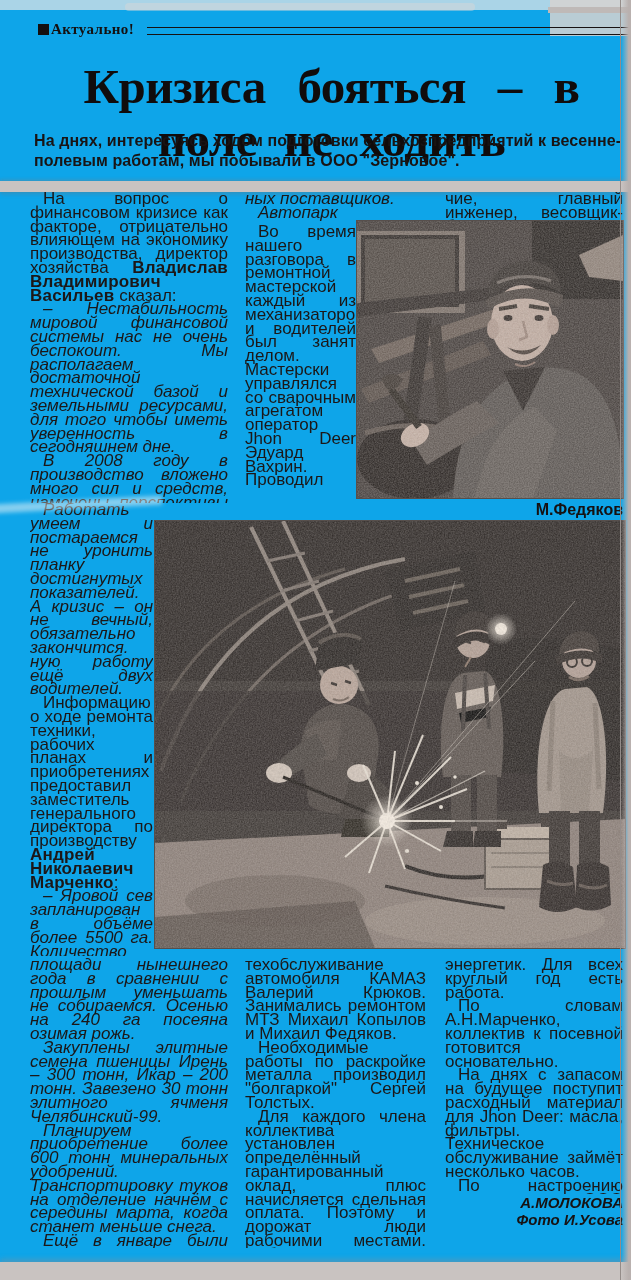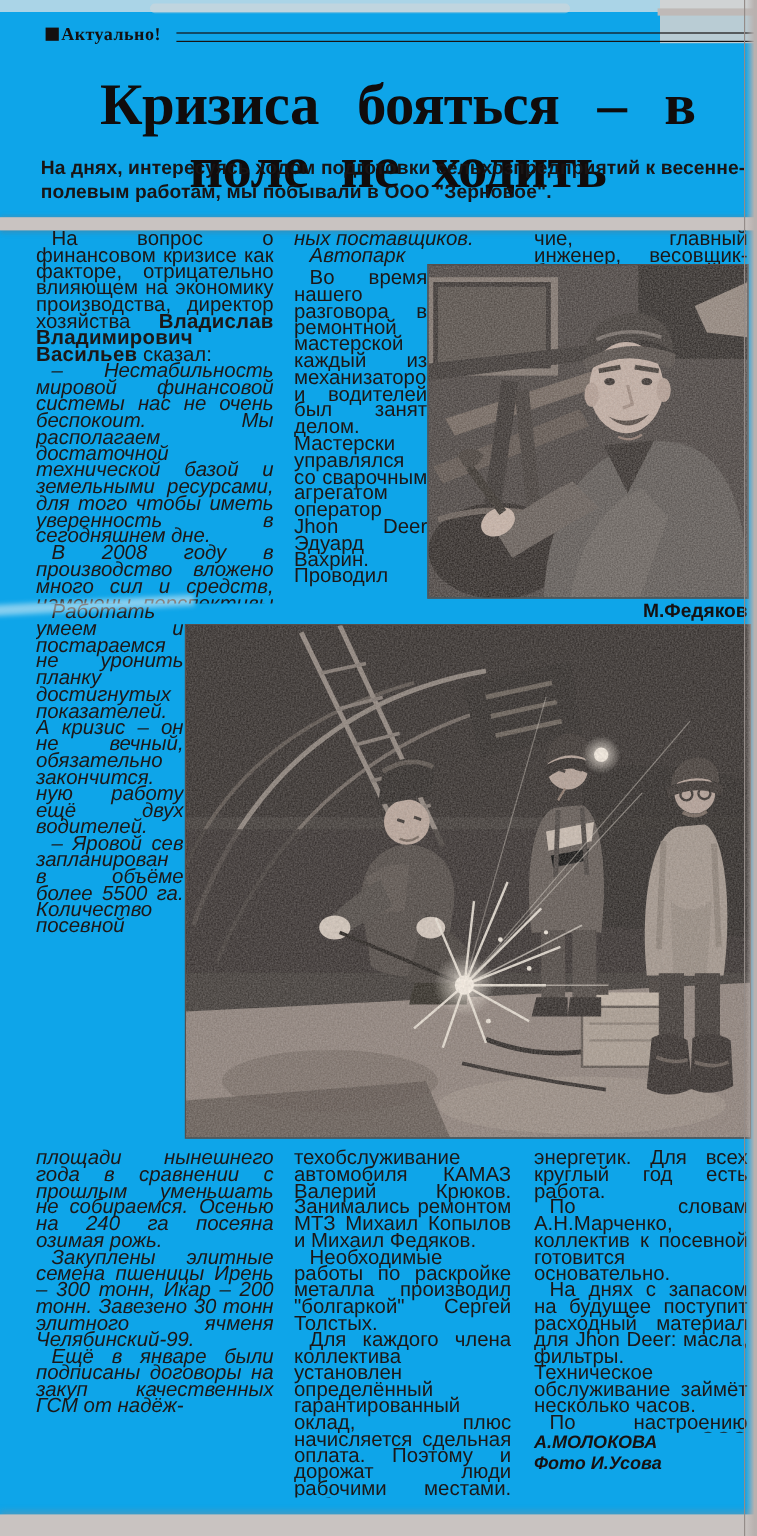--- a/index.html
+++ b/index.html
@@ -51,21 +51,21 @@
   #col3-top{left:445px;top:192px;width:178px;height:30px;}
   #col3-bottom{left:445px;top:958px;width:178px;height:236px;}
   
   .photo{position:absolute;outline:1px solid #574f4c;background:#3a3533;}
   #photo1{left:357px;top:221px;width:266px;height:277px;}
   #photo2{left:155px;top:521px;width:470px;height:427px;}
   .photo svg{display:block;width:100%;height:100%;}
   .caption{position:absolute;left:420px;top:501px;width:203px;text-align:right;
     font-weight:bold;font-size:16px;color:#161111;}
   
-  .byline{position:absolute;left:445px;top:1194px;width:178px;text-align:left;
+  .byline{position:absolute;left:445px;top:1194px;width:178px;text-align:right;
     font-weight:bold;font-style:italic;font-size:15px;line-height:17px;color:#171212;}
 </style>
 </head>
 <body>
 
 <div class="page">
 
   <div class="band top"></div>
   <div class="band smudge"></div>
   <div class="corner-tr"></div>
@@ -86,25 +86,27 @@
   <div class="band mid"></div>
 
   <div class="tb" id="col1-top">
       <p class="">На вопрос о финансовом кризисе как факторе, отрицательно влияющем на экономику производства, директор хозяйства <b>Владислав Владимирович Васильев</b> сказал:</p>
       <p class="it ">– Нестабильность мировой финансовой системы нас не очень беспокоит. Мы располагаем достаточной технической базой и земельными ресурсами, для того чтобы иметь уверенность в сегодняшнем дне.</p>
       <p class="it ">В 2008 году в производство вложено много сил и средств, намечены перспективы дальнейшего развития. В коллективе трудолюбивые и надёжные люди. О сокращении не может быть и речи. Напротив, недавно приняли в штат на постоян-</p>
     </div>
   <div class="tb" id="col1-mid">
       <p class="it ">Работать умеем и постараемся не уронить планку достигнутых показателей. А кризис – он не вечный, обязательно закончится.</p>
       <p class="it ni">ную работу ещё двух водителей.</p>
+      <p class="">Информацию о ходе ремонта техники, рабочих планах и приобретениях предоставил заместитель генерального директора по производству <b>Андрей Николаевич Марченко</b>:</p>
       <p class="it ">– Яровой сев запланирован в объёме более 5500 га. Количество посевной</p>
     </div>
   <div class="tb" id="col1-bottom">
       <p class="it ni">площади нынешнего года в сравнении с прошлым уменьшать не собираемся. Осенью на 240 га посеяна озимая рожь.</p>
       <p class="it ">Закуплены элитные семена пшеницы Ирень – 300 тонн, Икар – 200 тонн. Завезено 30 тонн элитного ячменя Челябинский-99.</p>
+      <p class="it ">Планируем приобретение более 600 тонн минеральных удобрений. Транспортировку туков на отделение начнём с середины марта, когда станет меньше снега.</p>
       <p class="it ">Ещё в январе были подписаны договоры на закуп качественных ГСМ от надёж-</p>
     </div>
   <div class="tb" id="col2-top">
       <p class="it ni">ных поставщиков.</p>
       <p class="it ">Автопарк пополнился новы-</p>
     </div>
   <div class="tb" id="col2-mid">
       <p class="">Во время нашего разговора в ремонтной мастерской каждый из механизаторов и водителей был занят делом. Мастерски управлялся со сварочным агрегатом оператор Jhon Deer Эдуард Вахрин. Проводил</p>
     </div>
   <div class="tb" id="col2-bottom">

